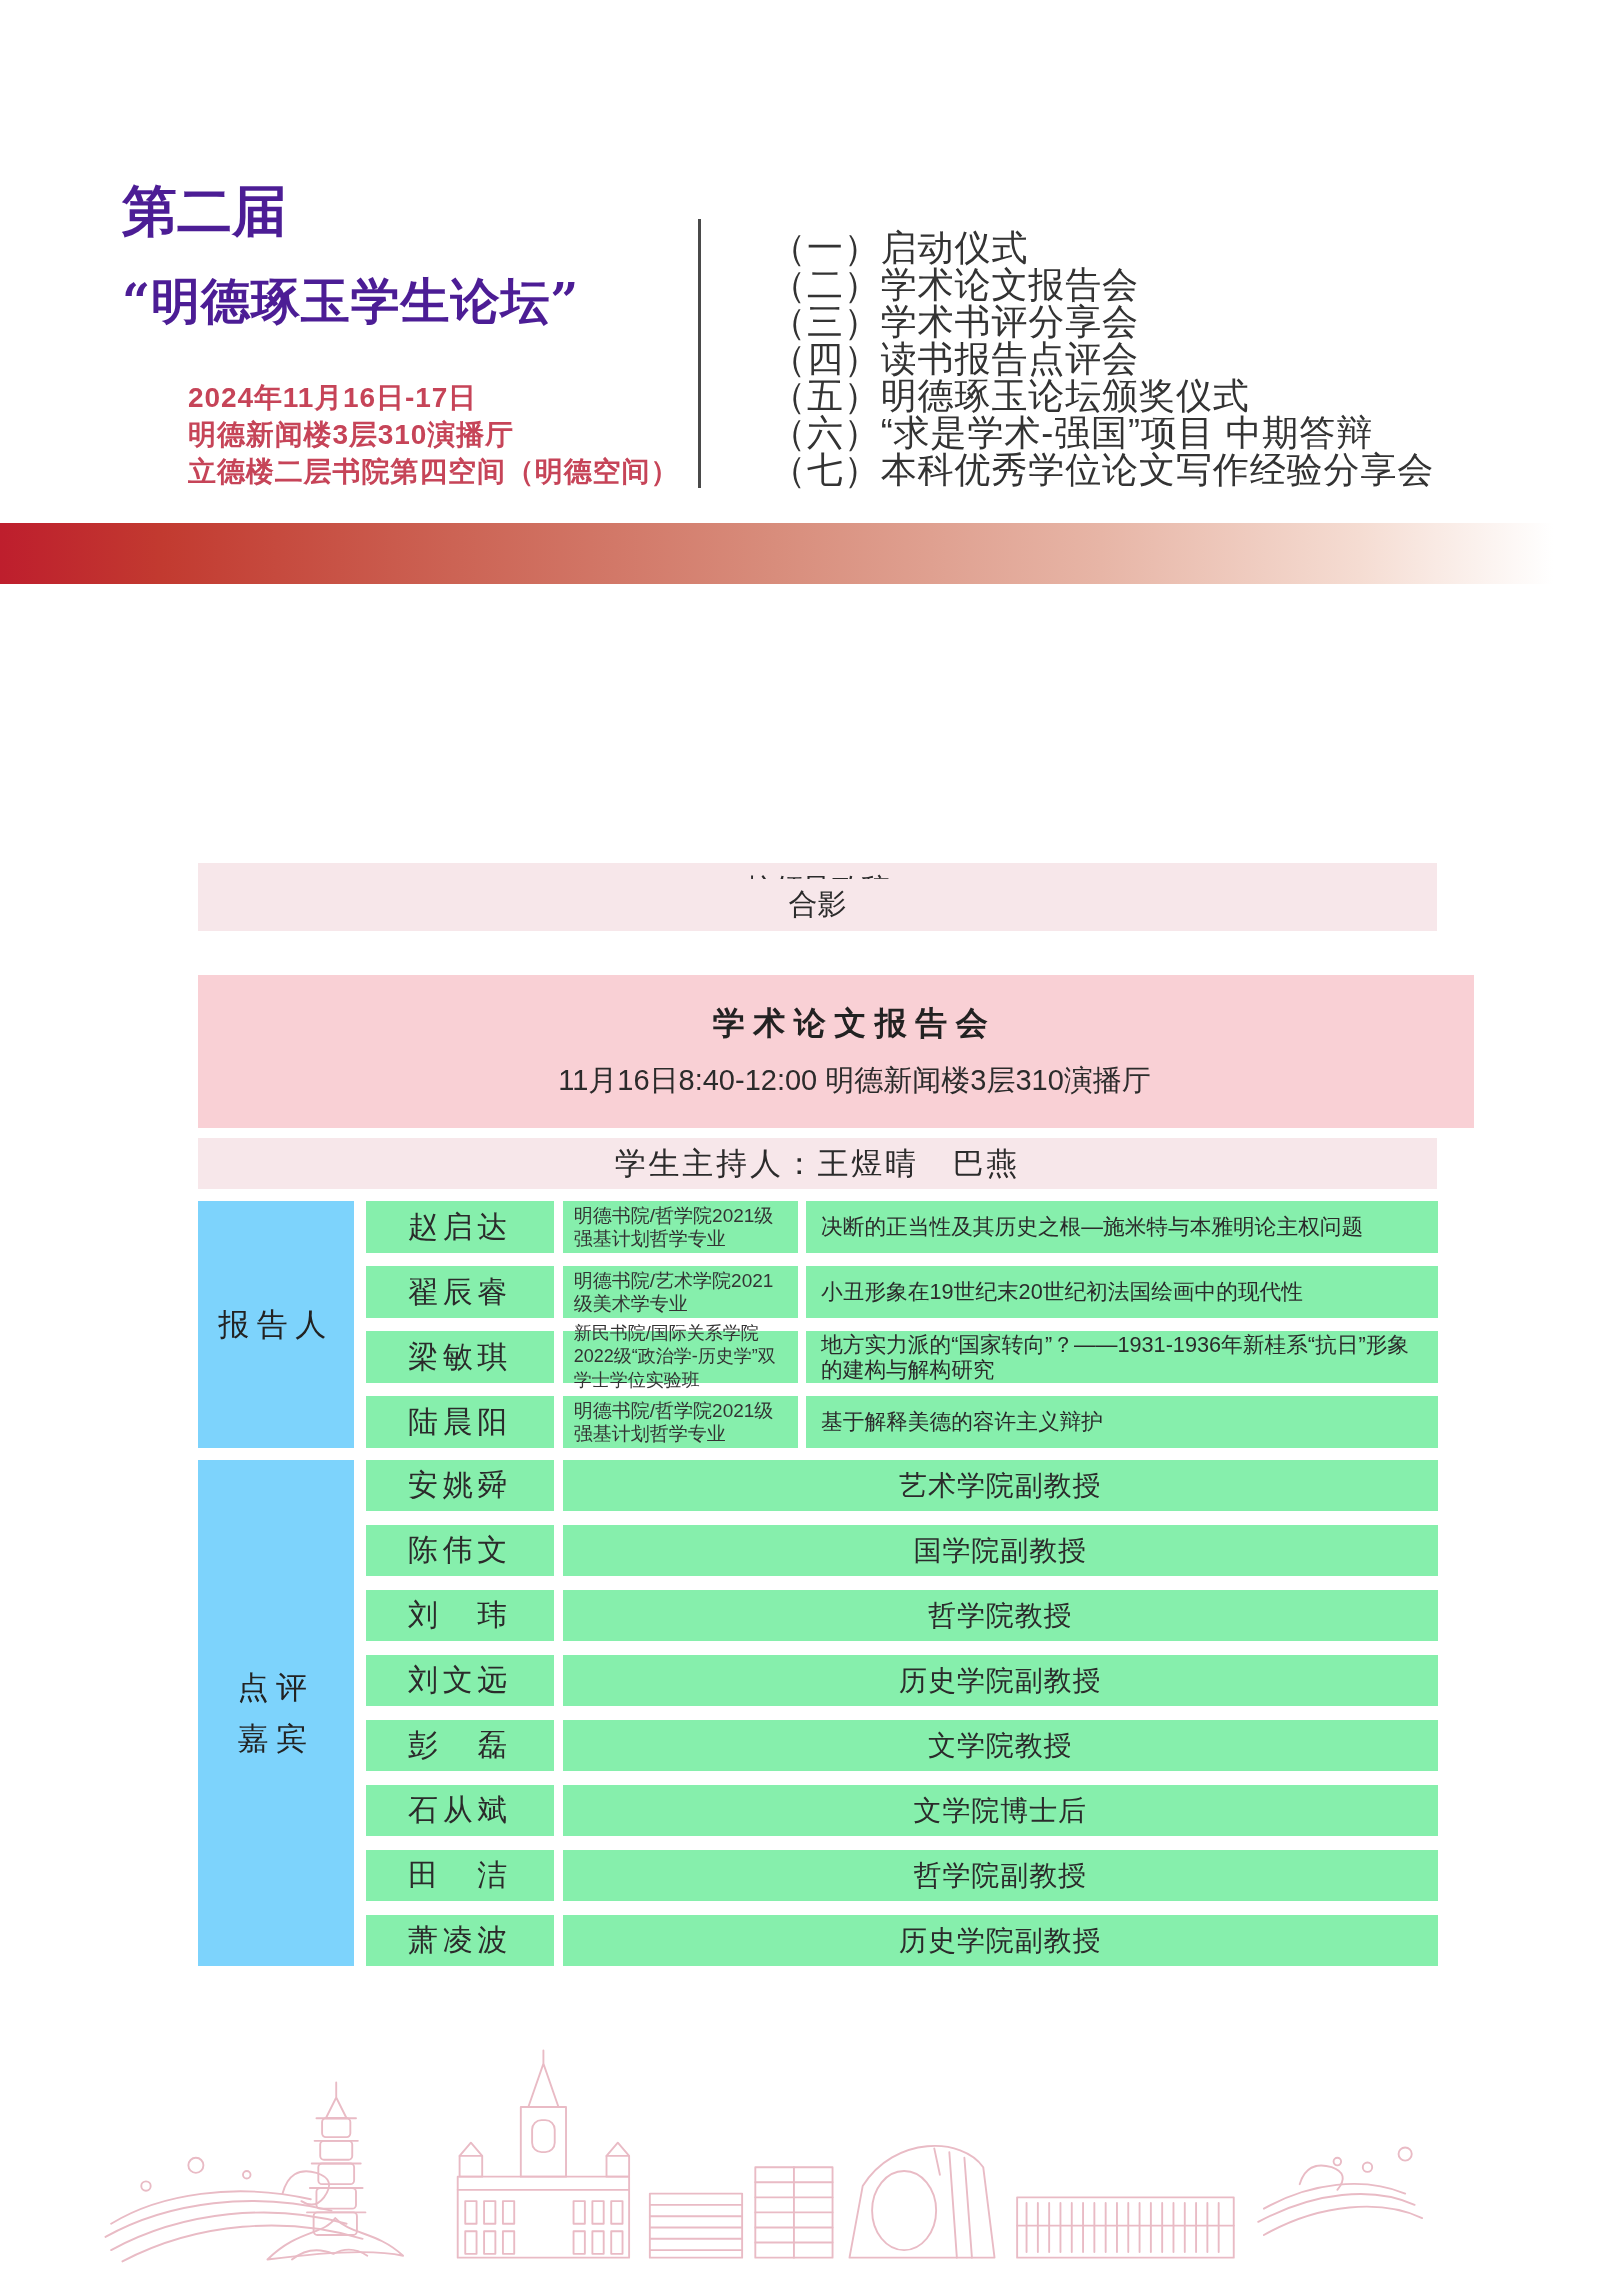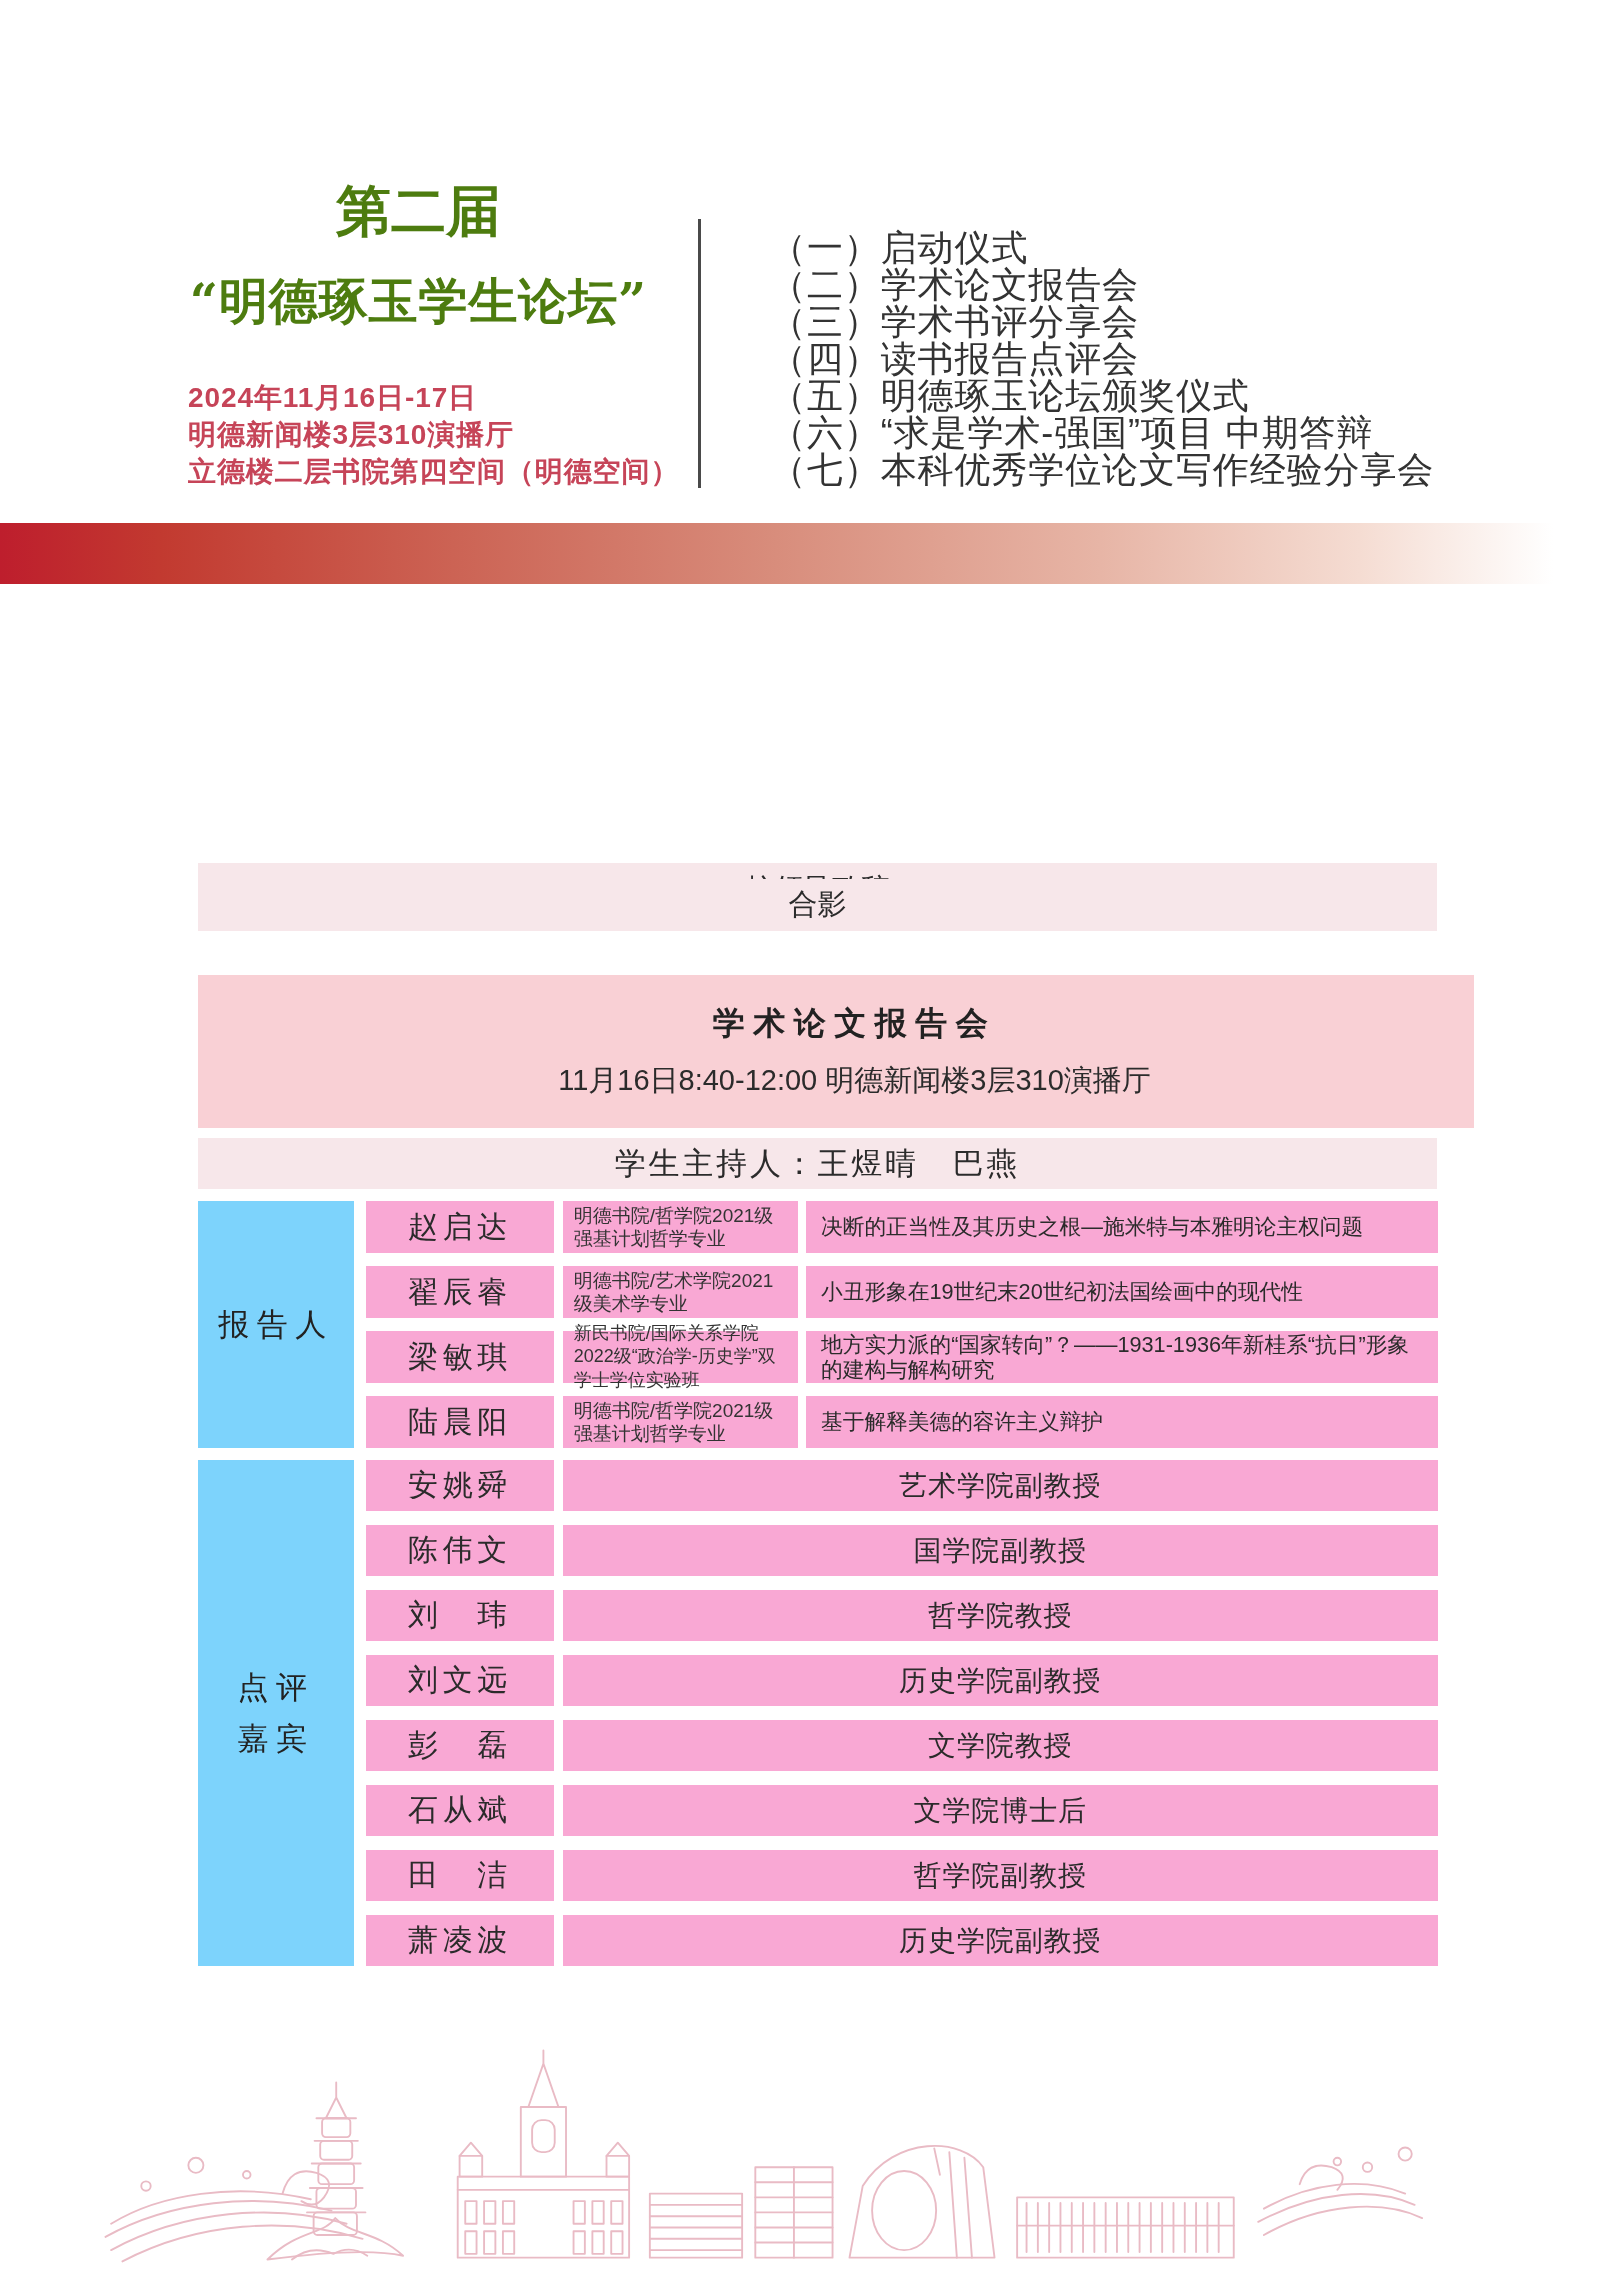--- a/index.html
+++ b/index.html
@@ -2,22 +2,22 @@
 <html style="font-size:15px"><head>
 <meta charset="utf-8">
 <style>
   html,body{margin:0;padding:0;background:#ffffff;}
   .page{
     position:relative;width:1618px;height:2269px;background:#ffffff;overflow:hidden;
     font-family:"Liberation Sans",sans-serif;color:#2f2f2f;
   }
   
   .main-title{
-    position:absolute;left:122px;top:181px;width:593px;text-align:center;
-    font-family:"DejaVu Serif",serif;font-weight:700;color:#4d7c0f;
+    position:absolute;left:122px;top:181px;width:593px;text-align:left;
+    font-family:"DejaVu Serif",serif;font-weight:700;color:#4c1d95;
   }
   .main-title .line1{font-size:55px;line-height:1.1;}
   .main-title .line2{font-size:49px;line-height:1.2;margin-top:30px;letter-spacing:0.9px;}
   .event-dates{
     position:absolute;left:188px;top:379px;
     color:#C64458;font-weight:700;font-size:28px;line-height:37px;letter-spacing:0.9px;
   }
   .v-divider{position:absolute;left:698px;top:219px;width:2.8px;height:269px;background:#4a4a4a;}
   .agenda{position:absolute;left:770px;top:229px;font-size:36px;line-height:37px;color:#333;letter-spacing:0.9px;}
   
@@ -43,21 +43,21 @@
     position:absolute;left:0;top:0;width:156px;height:100%;background:#7dd3fc;
     display:flex;align-items:center;justify-content:center;
     font-size:31px;color:#222;letter-spacing:7.5px;white-space:pre-line;text-align:center;line-height:1.65;
   }
   .tbl .rows{position:absolute;left:168px;top:0;width:1072px;display:flex;flex-direction:column;}
   .sp-rows{gap:13px;}
   .cm-rows{gap:14px;}
   .t-row{display:flex;}
   .sp-row{height:52px;}
   .cm-row{height:51px;}
-  .cell{background:#f9a8d4;display:flex;align-items:center;box-sizing:border-box;}
+  .cell{background:#86efac;display:flex;align-items:center;box-sizing:border-box;}
   .cell-name{width:188px;margin-right:8.5px;justify-content:center;font-size:30px;letter-spacing:4.7px;color:#2b2b2b;}
   .cell-affil{width:235px;margin-right:8.5px;padding:0 11.3px;font-size:19px;line-height:23.5px;color:#333;}
   .cell-paper{flex:1;padding:0 15px;font-size:21.7px;line-height:25.4px;color:#2b2b2b;}
   .cell-role{flex:1;justify-content:center;font-size:28px;color:#2b2b2b;letter-spacing:0.9px;}
   
   .skyline{position:absolute;left:0;top:2024px;width:1618px;height:245px;}
 </style>
 </head>
 <body>
 

